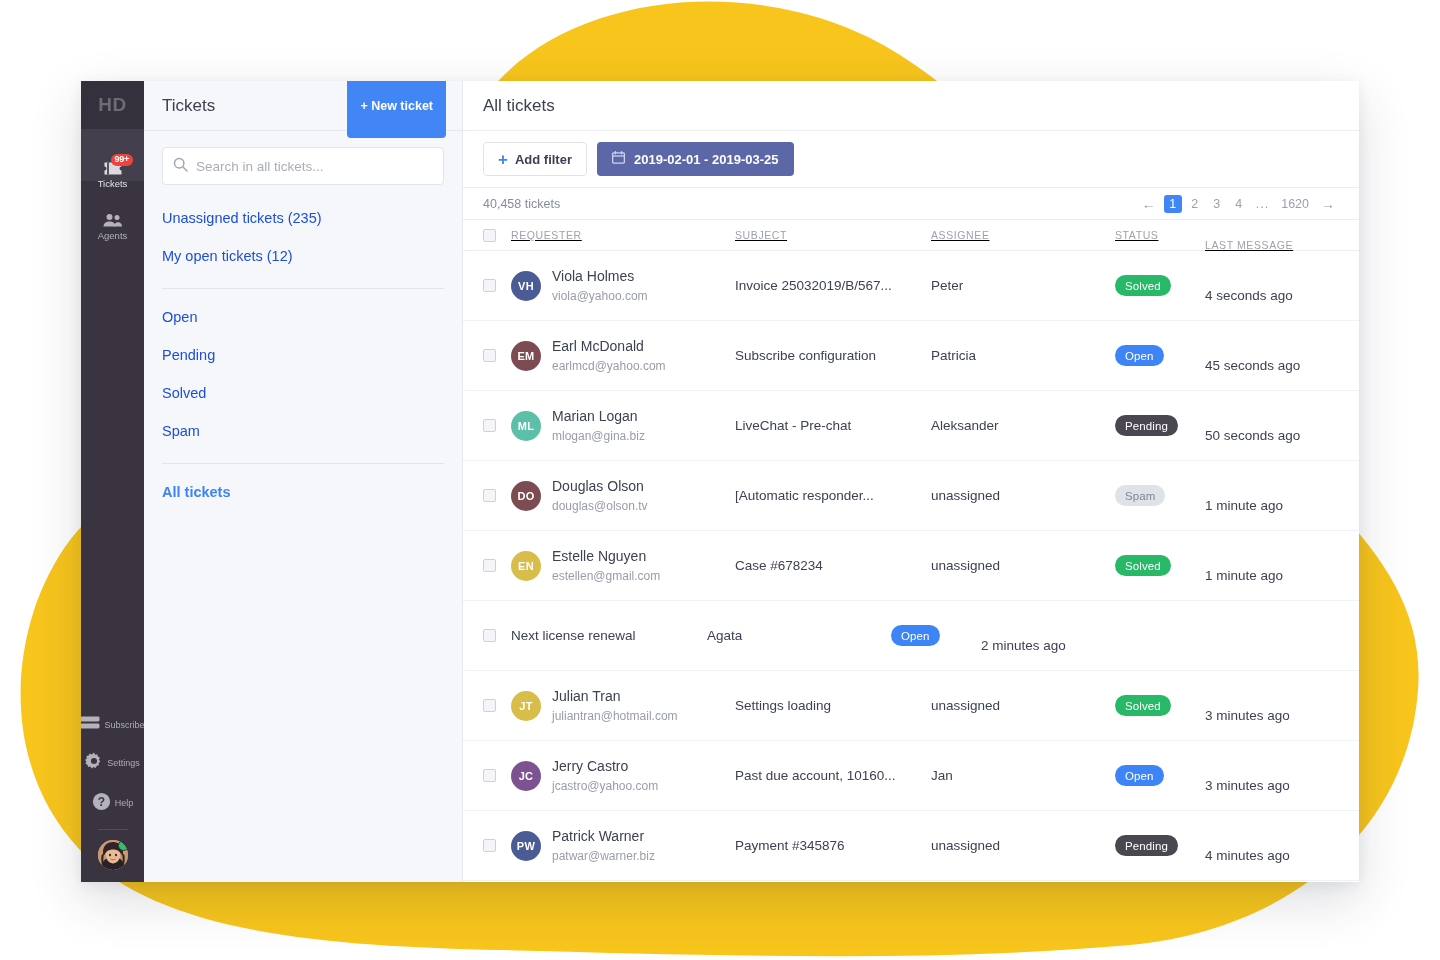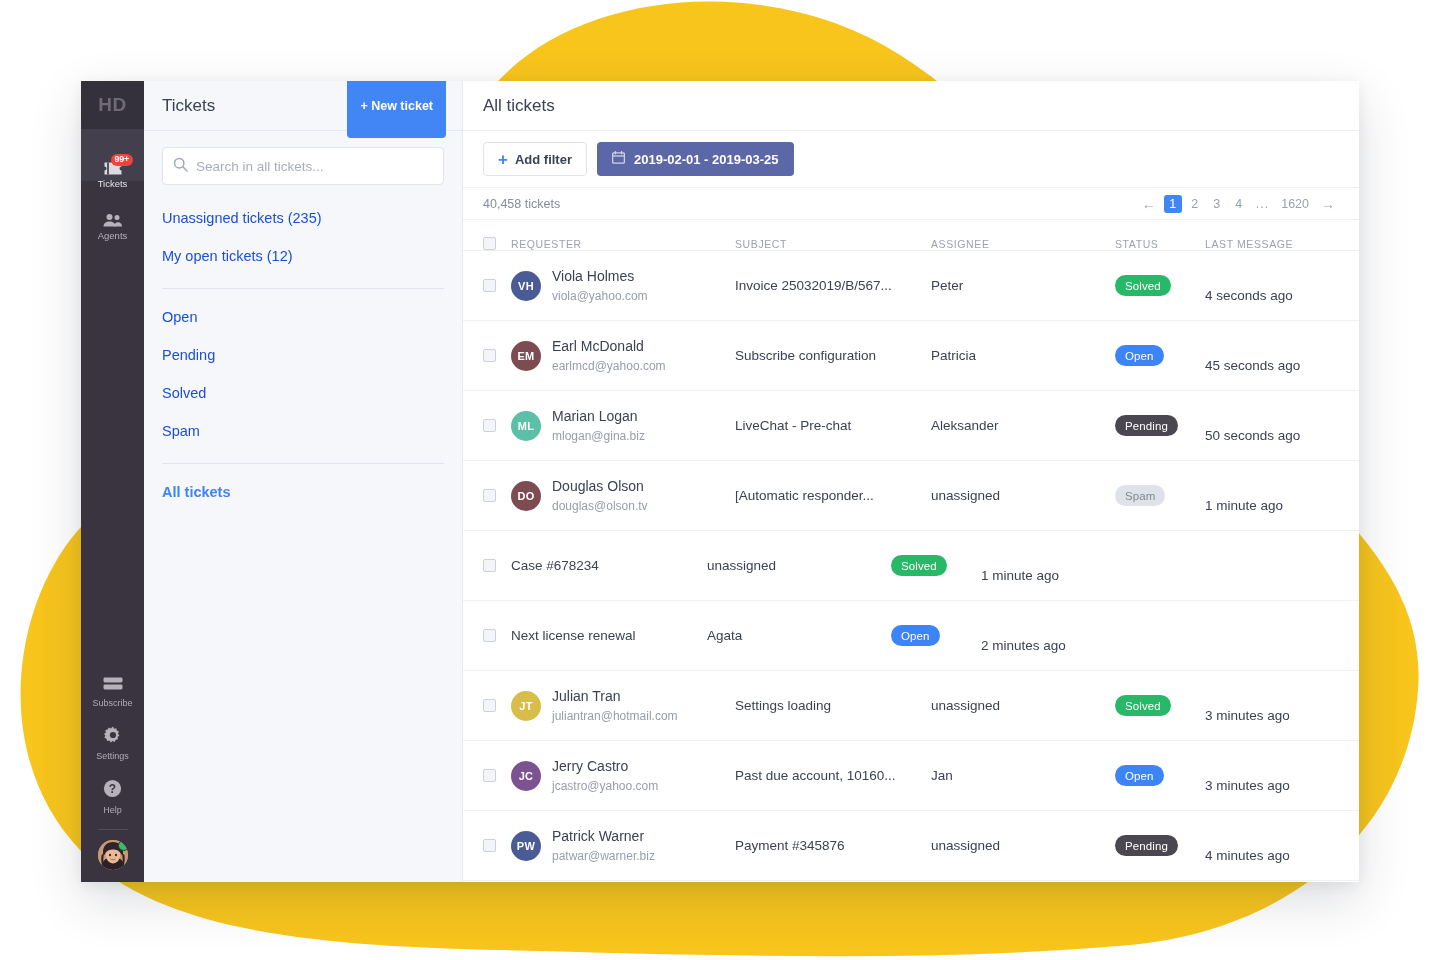--- a/index.html
+++ b/index.html
@@ -98,21 +98,21 @@
     font-weight: bold;
     border-radius: 9px;
     padding: 1.5px 4px 2px 4px;
     line-height: 1;
     letter-spacing: -.2px;
   }
   #rail-spacer { flex: 1 1 auto; }
   #rail-bottom { padding-bottom: 12px; }
   .rail-btm {
     display: flex;
-    flex-direction: column;
+    flex-direction: row;
     align-items: center;
     justify-content: center;
     gap: 4px;
     padding: 9px 0 9px 0;
     cursor: pointer;
   }
   .rail-btm .rb-label { font-size: 9px; color: #b0acb6; line-height:1; }
   #rail-divider {
     width: 30px;
     height: 1px;
@@ -291,23 +291,24 @@
   }
   .pg.current { background: #4285f4; color: #fff; font-weight: normal; }
   .pg.arrow { color: #9aa0ac; font-size: 14px; }
   .pg.ellipsis { cursor: default; letter-spacing: 1px; }
 
   
   #table-head {
     height: 31px;
     flex: 0 0 31px;
     display: flex;
-    align-items: flex-end;
+    align-items: center;
     border-bottom: 1px solid #ebeef3;
     padding: 0 20px;
+    text-decoration: underline;
   }
   .th {
     font-size: 10.5px;
     letter-spacing: .6px;
     color: #9ba1ad;
     text-transform: uppercase;
   }
   #rows-area { flex: 1 1 auto; overflow: hidden; }
   .row {
     display: flex;
@@ -596,20 +597,24 @@
             </div>
             <div class="c-subj cell-txt">[Automatic responder...</div>
             <div class="c-asg cell-muted">unassigned</div>
             <div class="c-stat"><span class="badge spam">Spam</span></div>
             <div class="c-last time-txt">1 minute ago</div>
           </div>
           <div class="row">
             <div class="c-check">
               <span class="chk"></span>
             </div>
+            <div class="c-req">
+              <span class="avatar" style="background:#d9bd4a">EN</span>
+              <span><span class="req-name">Estelle Nguyen</span><br><span class="req-mail">estellen@gmail.com</span></span>
+            </div>
             <div class="c-subj cell-txt">Case #678234</div>
             <div class="c-asg cell-muted">unassigned</div>
             <div class="c-stat"><span class="badge solved">Solved</span></div>
             <div class="c-last time-txt">1 minute ago</div>
           </div>
           <div class="row">
             <div class="c-check">
               <span class="chk"></span>
             </div>
             <div class="c-subj cell-txt">Next license renewal</div>

